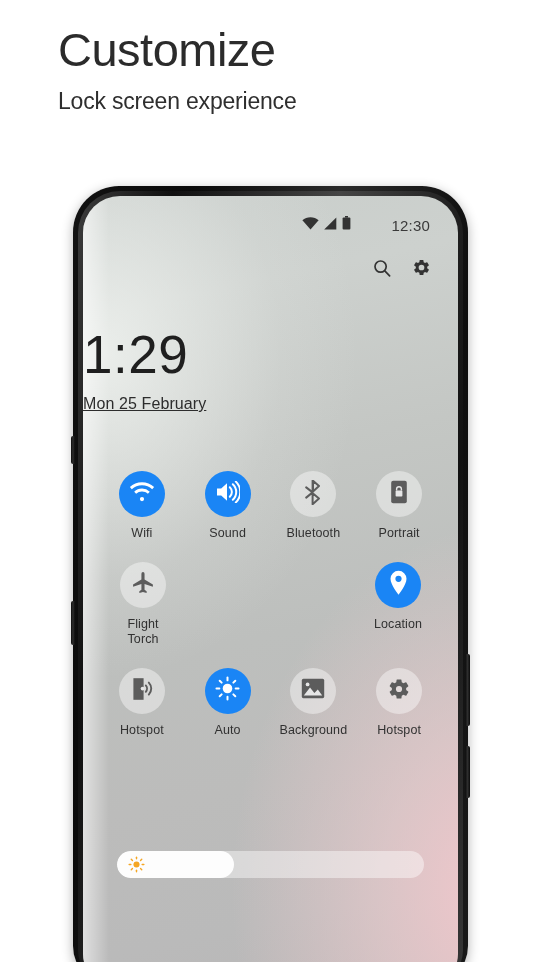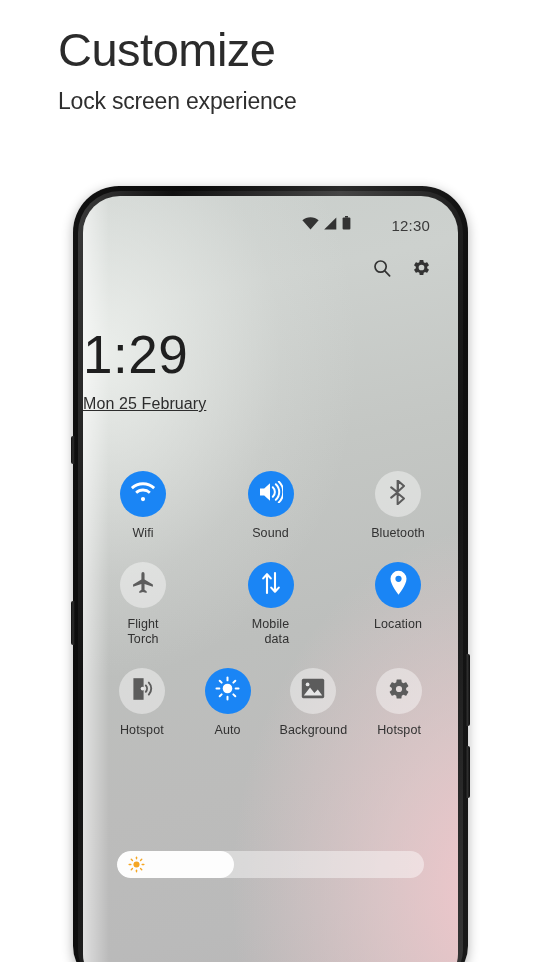--- a/index.html
+++ b/index.html
@@ -239,49 +239,49 @@
           <div class="tile-circle off">
             <span>
               <svg width="20" height="25" viewBox="0 0 20 25">
                 <path d="M10 0.8v10.6L16 6 9.6 0.4v23.8L16 18.6 9.4 13M3.2 7.4 9.6 12.4 3.2 17.6" fill="none" stroke="#5c5c5c" stroke-width="2" stroke-linejoin="round" stroke-linecap="round"></path>
               </svg>
             </span>
           </div>
           <div class="tile-label">Bluetooth</div>
         </div>
 
+        <div class="tile">
+          <div class="tile-circle off">
+            <span>
+              <svg width="18" height="24" viewBox="0 0 18 24">
+                <rect x="1.2" y="0.8" width="15.6" height="22.4" rx="2" fill="#5c5c5c"></rect>
+                <rect x="5.6" y="10.6" width="6.8" height="6" rx="0.8" fill="#e6e6e6"></rect>
+                <path d="M6.6 10.6V9.1a2.4 2.4 0 0 1 4.8 0v1.5" fill="none" stroke="#e6e6e6" stroke-width="1.4"></path>
+              </svg>
+            </span>
+          </div>
+          <div class="tile-label">Portrait</div>
+        </div>
       </div>
 
       <div class="tile-row">
 
         <div class="tile">
           <div class="tile-circle off">
             <span>
               <svg width="25" height="25" viewBox="0 0 24 24">
                 <path fill="#5c5c5c" d="M21 16v-2l-8-5V3.5A1.5 1.5 0 0 0 11.5 2 1.5 1.5 0 0 0 10 3.5V9l-8 5v2l8-2.5V19l-2 1.5V22l3.5-1 3.5 1v-1.5L13 19v-5.5z"></path>
               </svg>
             </span>
           </div>
           <div class="tile-label">Flight
 Torch</div>
         </div>
 
 
-        <div class="tile">
-          <div class="tile-circle on">
-            <span>
-              <svg width="22" height="24" viewBox="0 0 22 24">
-                <path d="M7 22V3.2M7 3.2 3.2 7.4M7 3.2l3.8 4.2" fill="none" stroke="#fff" stroke-width="2.1" stroke-linecap="round" stroke-linejoin="round"></path>
-                <path d="M15 2v18.8M15 20.8l3.8-4.2M15 20.8l-3.8-4.2" fill="none" stroke="#fff" stroke-width="2.1" stroke-linecap="round" stroke-linejoin="round"></path>
-              </svg>
-            </span>
-          </div>
-          <div class="tile-label">Mobile
-data</div>
-        </div>
 
         <div class="tile">
           <div class="tile-circle on">
             <span>
               <svg width="21" height="26" viewBox="0 0 20 26">
                 <path d="M10 0.8a8 8 0 0 0-8 8c0 6 8 16 8 16s8-10 8-16a8 8 0 0 0-8-8z" fill="#fff"></path>
                 <circle cx="10" cy="8.8" r="3.1" fill="#1a85f5"></circle>
               </svg>
             </span>
           </div>

